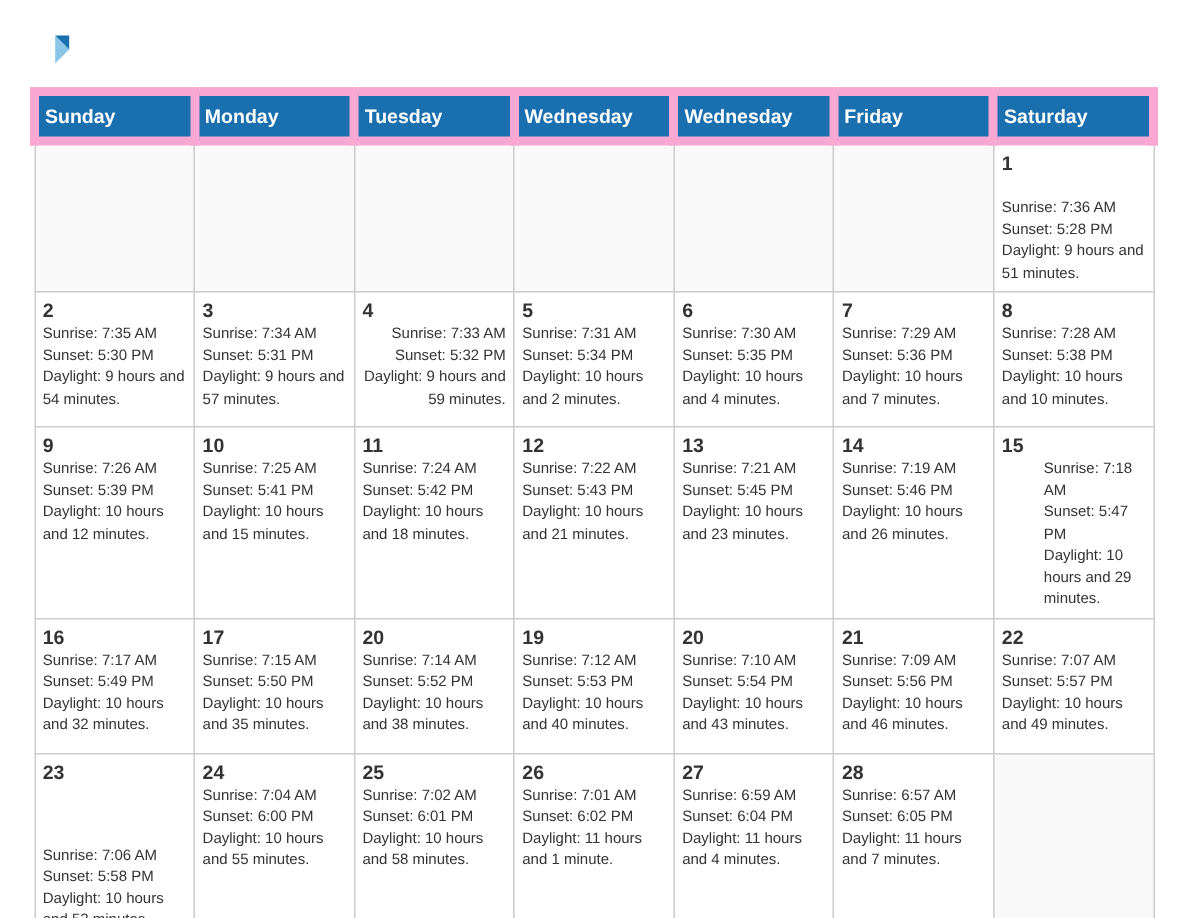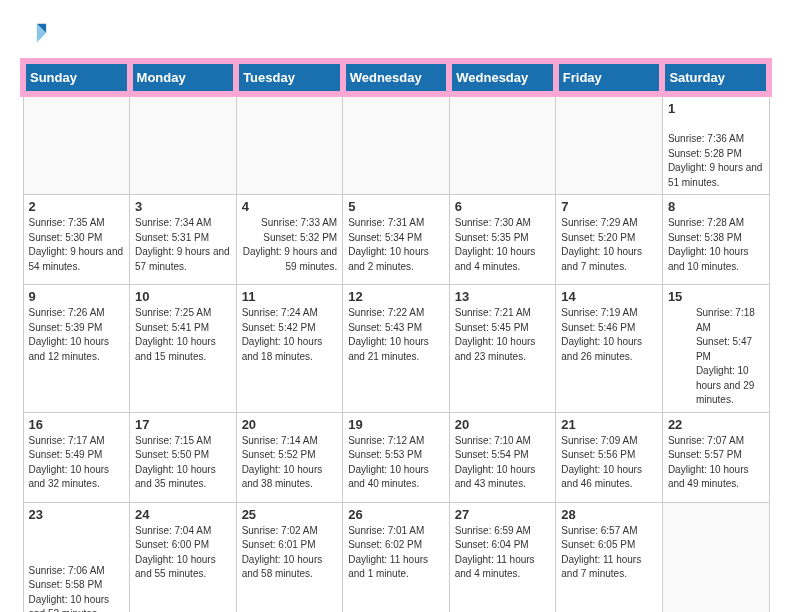--- a/index.html
+++ b/index.html
@@ -158,21 +158,21 @@
         </td>
         <td>
           <div class="day-num">6</div>
           <div class="day-info" style="white-space: pre-line;">Sunrise: 7:30 AM
 Sunset: 5:35 PM
 Daylight: 10 hours and 4 minutes.</div>
         </td>
         <td>
           <div class="day-num">7</div>
           <div class="day-info" style="white-space: pre-line;">Sunrise: 7:29 AM
-Sunset: 5:20 PM
+Sunset: 5:36 PM
 Daylight: 10 hours and 7 minutes.</div>
         </td>
         <td>
           <div class="day-num">8</div>
           <div class="day-info" style="white-space: pre-line;">Sunrise: 7:28 AM
 Sunset: 5:38 PM
 Daylight: 10 hours and 10 minutes.</div>
         </td>
       </tr>
       <tr>

